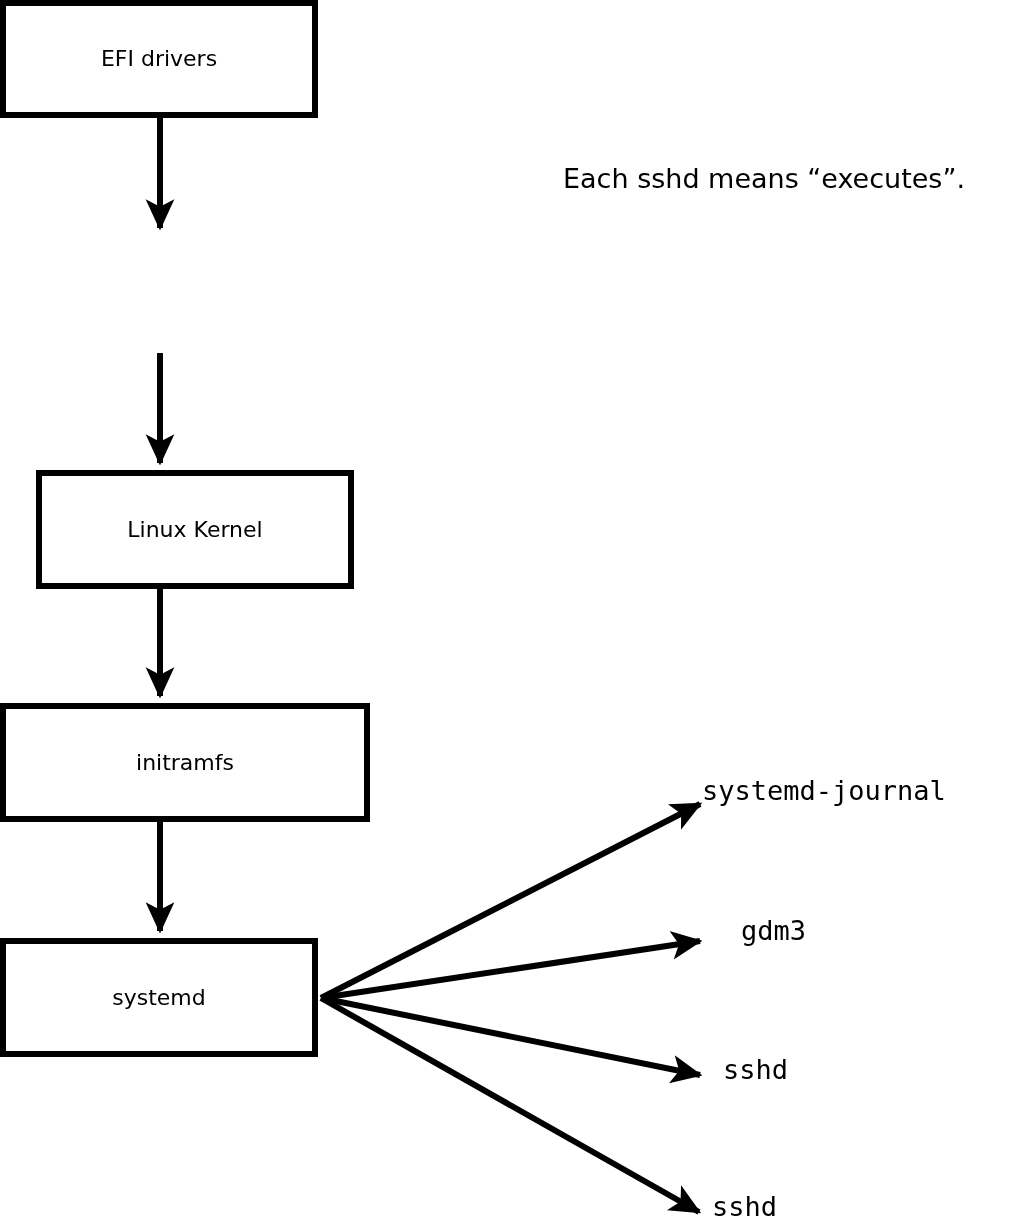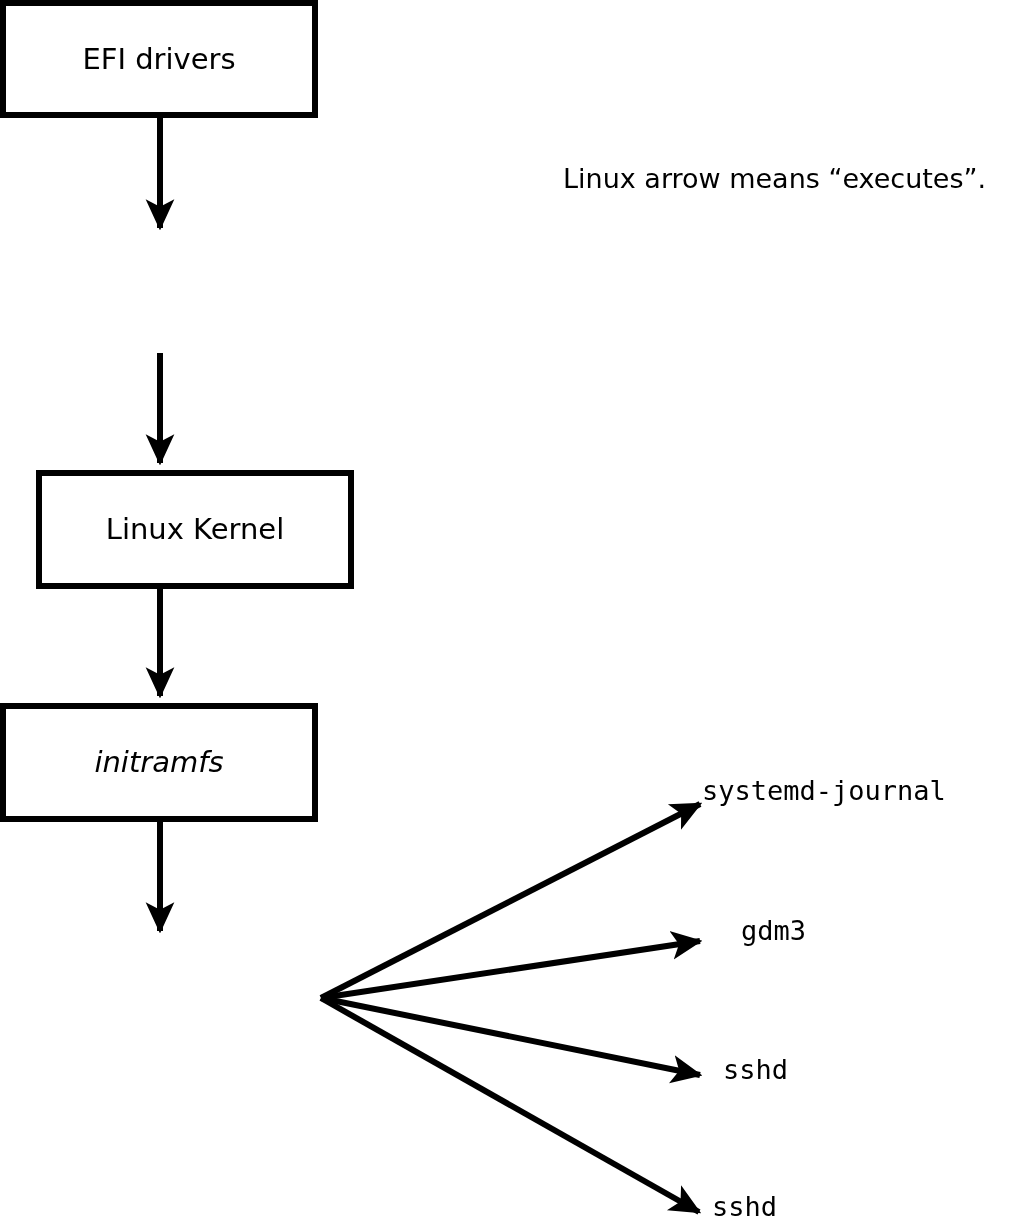--- a/index.html
+++ b/index.html
@@ -31,21 +31,21 @@
     position: absolute;
     box-sizing: border-box;
     background: #ffffff;
     border: 6px solid #000000;
     display: flex;
     align-items: center;
     justify-content: center;
   }
   .node-label {
     font-family: "DejaVu Sans", "Liberation Sans", sans-serif;
-    font-size: 29px;
+    font-size: 22px;
     line-height: 1;
     color: #000000;
     white-space: nowrap;
     letter-spacing: 0px;
   }
   .leaf-label {
     position: absolute;
     font-family: "DejaVu Sans Mono", "Liberation Mono", monospace;
     font-size: 27px;
     line-height: 1;
@@ -92,28 +92,31 @@
 
   <div class="node-box" style="left:0px; top:0px; width:318px; height:118px;">
     <span class="node-label">EFI drivers</span>
   </div>
 
 
   <div class="node-box" style="left:0px; top:470px; width:318px; height:119px;margin-left:36px;">
     <span class="node-label">Linux Kernel</span>
   </div>
 
-  <div class="node-box" style="left:0px; top:703px; width:318px; height:119px;font-style:italic;">
+  <div class="node-box" style="left:0px; top:703px; width:370px; height:119px;">
     <span class="node-label">initramfs</span>
   </div>
 
+  <div class="node-box" style="left:0px; top:938px; width:318px; height:119px;">
+    <span class="node-label">systemd</span>
+  </div>
 
   <span class="leaf-label" style="left:702px; top:777px;">systemd-journal</span>
 
   <span class="leaf-label" style="left:741px; top:917px;">gdm3</span>
 
   <span class="leaf-label" style="left:723px; top:1056px;">sshd</span>
 
   <span class="leaf-label" style="left:712px; top:1193px;">sshd</span>
 
-  <span class="caption" style="left:563px; top:165px;">Linux arrow means “executes”.</span>
+  <span class="caption" style="left:563px; top:165px;">Each sshd means “executes”.</span>
 
 </div>
 
 </body></html>

